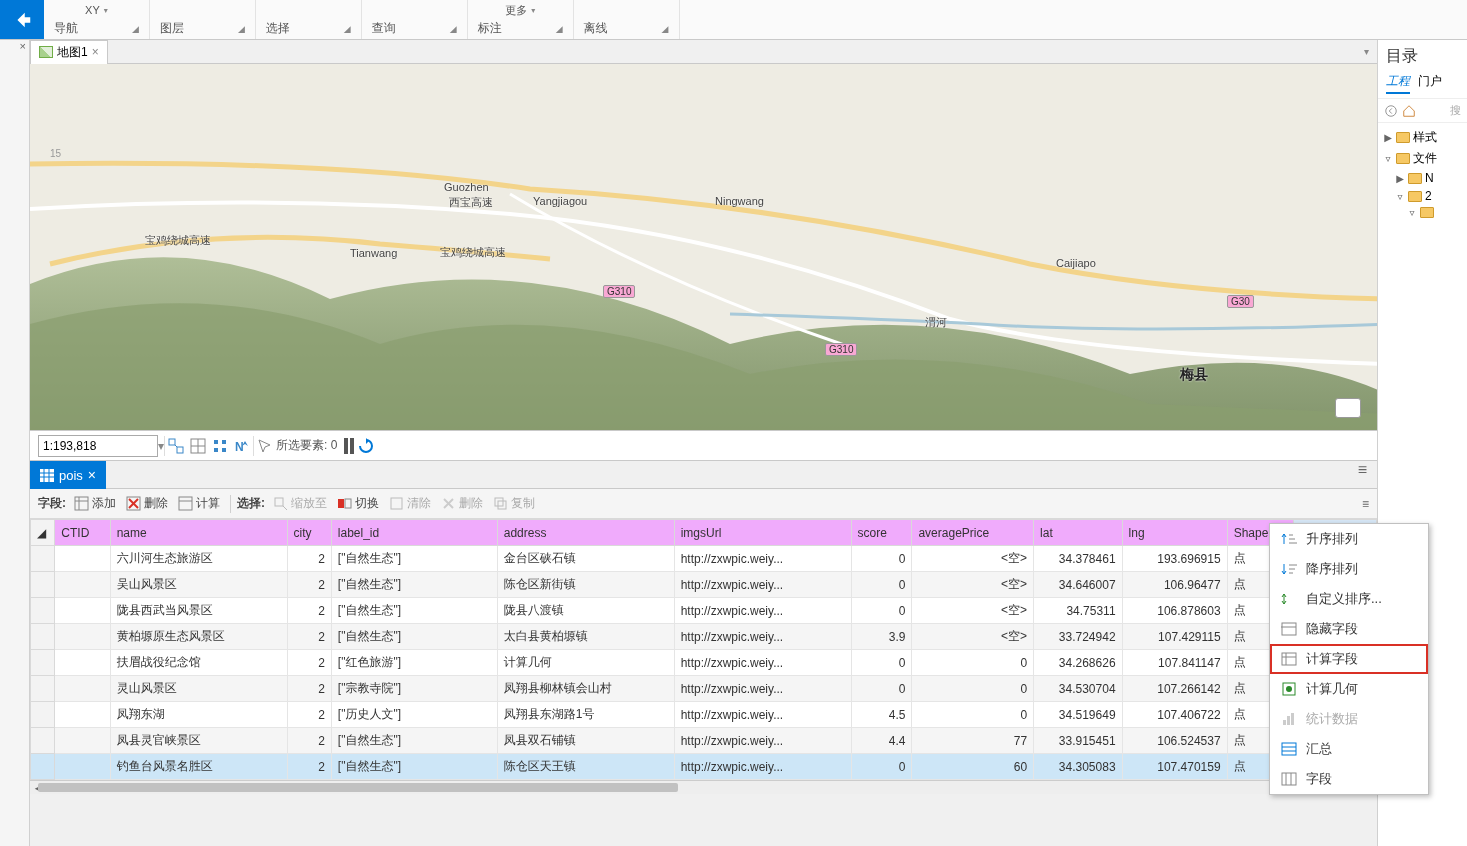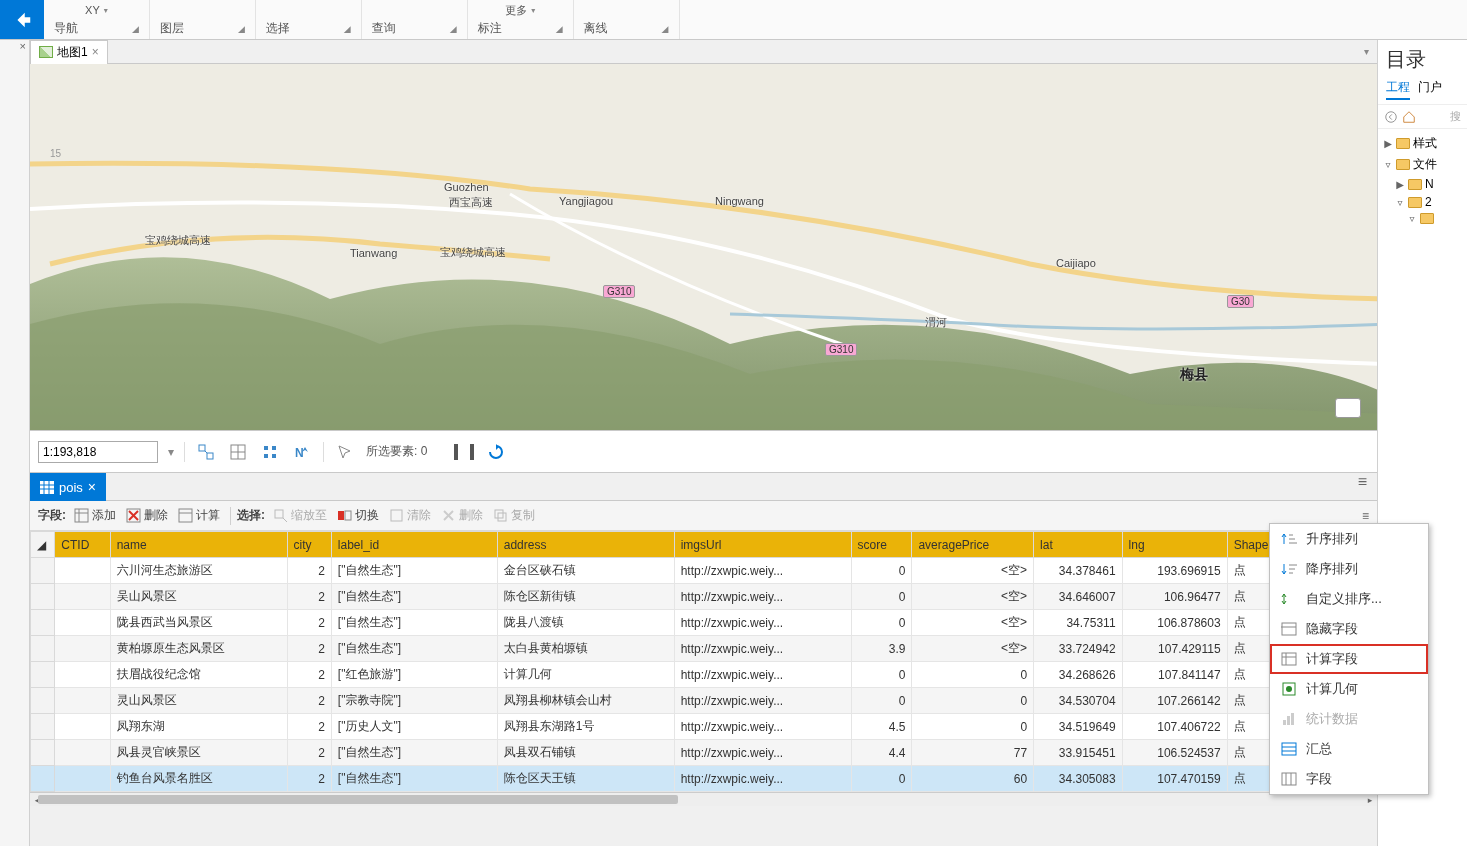--- a/index.html
+++ b/index.html
@@ -30,21 +30,21 @@
 
 
 .map-wrap { height: 367px; position: relative; background: #e9e7dc; overflow: hidden; border-bottom: 1px solid #c9c9c9; }
 .map-canvas { position: absolute; inset: 0; }
 .map-label { position: absolute; font-size: 11px; color: #444; font-family: Arial; text-shadow: 0 0 2px #fff; white-space: nowrap; }
 .road-tag { position: absolute; font-size: 10px; color: #333; background: #f9a8d4; border: 1px solid #999; border-radius: 2px; padding: 0 3px; }
 .elev { position: absolute; font-size: 10px; color: #999; }
 .nav-handle { position:absolute; right:16px; bottom:12px; width:26px; height:20px; border:1px solid #999; border-radius:3px; background:#fff; }
 
 
-.map-status { height: 42px; display: flex; align-items: center; gap: 10px; padding: 0 8px; background: #fff; border-bottom: 1px solid #c9c9c9; font-size: 12px; color: #555; }
+.map-status { height: 30px; display: flex; align-items: center; gap: 0; padding: 0 8px; background: #fff; border-bottom: 1px solid #c9c9c9; font-size: 12px; color: #555; }
 .scale-combo { width: 120px; height: 22px; border: 1px solid #aaa; padding: 0 4px; font-size: 12px; }
 .icon-btn { width: 22px; height: 22px; display: inline-flex; align-items: center; justify-content: center; cursor: pointer; }
 .icon-btn svg { width:16px; height:16px; }
 .map-status .spacer { flex: 1; text-align: center; }
 .vbar { width:4px; height:16px; background:#555; display:inline-block; margin:0 1px; }
 
 
 .table-tab-bar { height: 28px; display: flex; align-items: flex-start; border-bottom: 1px solid #c9c9c9; }
 .table-tab { display: flex; align-items: center; gap: 5px; padding: 0 10px; height: 28px; background: #0078d7; color: #fff; font-size: 13px; }
 .table-tab .close { color: #fff; font-size: 14px; cursor: pointer; }
@@ -53,42 +53,42 @@
 .table-toolbar { height: 30px; display: flex; align-items: center; gap: 2px; padding: 0 8px; background: #f5f5f5; border-bottom: 1px solid #d9d9d9; font-size: 12px; color: #444; }
 .table-toolbar .lbl { font-weight: bold; margin-right: 2px; }
 .tbtn { display: flex; align-items: center; gap: 3px; padding: 2px 4px; cursor: pointer; }
 .tbtn.disabled { color: #aaa; }
 .sep { width: 1px; height: 18px; background: #d0d0d0; margin: 0 4px; }
 .ico { width:15px; height:15px; display:inline-block; }
 
 
 .data-table-wrap { flex:1; overflow:hidden; position:relative; }
 table.data { border-collapse: collapse; width: 100%; font-size: 12px; background: #fff; table-layout: fixed; }
-table.data th { background: #eab308; border: 1px solid #d9d9d9; padding: 4px 6px; text-align: left; font-weight: normal; color: #333; height: 26px; overflow:hidden; white-space:nowrap; }
+table.data th { background: #f0abfc; border: 1px solid #d9d9d9; padding: 4px 6px; text-align: left; font-weight: normal; color: #333; height: 26px; overflow:hidden; white-space:nowrap; }
 table.data th.sorted { background: #d6e6f5; }
 table.data td { border: 1px solid #e5e5e5; padding: 4px 6px; height: 26px; white-space: nowrap; overflow: hidden; text-overflow: ellipsis; color: #333; }
 table.data tr:nth-child(even) td { background: #f5f5f5; }
 table.data td.num { text-align: right; }
 table.data .rowhdr { width: 22px; background:#f3f3f3 !important; border:1px solid #d9d9d9; }
 tr.selected td, tr.selected .rowhdr { background:#cde6f7 !important; }
 .hscroll { height:14px; background:#eee; border-top:1px solid #ccc; position:relative; }
 .hscroll .thumb { position:absolute; left:8px; top:2px; height:9px; width:640px; background:#c1c1c1; border-radius:2px; }
 .hscroll .arrow { position:absolute; top:0; width:14px; height:14px; display:flex; align-items:center; justify-content:center; font-size:9px; color:#666; }
 
 
 .context-menu { position: absolute; right: 38px; top: 523px; width: 160px; background: #fff; border: 1px solid #c0c0c0; box-shadow: 2px 2px 5px rgba(0,0,0,0.25); font-size: 13px; z-index: 100; }
 .ctx-item { display: flex; align-items: center; gap: 8px; padding: 6px 10px; cursor: pointer; color: #333; }
 .ctx-item.highlighted { outline: 2px solid #d93025; outline-offset: -2px;}
 .ctx-item .cicon { width: 18px; height: 16px; display:flex; align-items:center; justify-content:center; }
 .ctx-item.disabled { color:#aaa; }
 
 
-.catalog-pane h3 { font-size: 20px; font-weight: normal; padding: 6px 8px; color: #333; }
+.catalog-pane h3 { font-size: 16px; font-weight: normal; padding: 6px 8px; color: #333; }
 .cat-tabs { display:flex; gap:8px; padding:0 8px 4px; font-size:12px; }
-.cat-tabs span.active { color:#0078d7; border-bottom:2px solid #0078d7; padding-bottom:2px; }
+.cat-tabs span.active { color:#0078d7; border-bottom:2px solid #0078d7; padding-bottom:2px;font-style:italic; }
 .cat-search-row { display:flex; align-items:center; gap:4px; padding:4px 6px; border-top:1px solid #eee; border-bottom:1px solid #eee; }
 .cat-search-row svg { width:14px; height:14px; }
 .cat-tree { padding: 4px 2px; font-size:12px; }
 .tree-row { display:flex; align-items:center; gap:3px; padding:2px 0; white-space:nowrap; }
 .tree-indent { display:inline-block; }
 .tree-toggle { width:10px; text-align:center; color:#666; font-size:10px; }
 .folder-ico { width:14px; height:11px; background:#f6c864; border:1px solid #cf9b2c; border-radius:1px; display:inline-block; }
 </style>
 </head>
 <body>
@@ -191,21 +191,21 @@
 
           <path d="M0 100 Q 300 95 500 125 Q 750 140 1000 200 Q 1150 230 1357 235" stroke="#f3d48a" stroke-width="5" fill="none"></path>
           <path d="M20 200 Q 180 160 350 180 Q 450 188 520 195" stroke="#f3d48a" stroke-width="5" fill="none"></path>
           <path d="M0 145 Q 250 130 480 150 Q 700 170 920 255 Q 1050 290 1357 300" stroke="#fff" stroke-width="4" fill="none"></path>
           <path d="M480 130 Q 620 215 820 283" stroke="#fff" stroke-width="3" fill="none"></path>
 
           <path d="M700 250 Q 850 255 950 260 Q 1100 270 1357 260" stroke="#a8c9d9" stroke-width="3" fill="none"></path>
         </svg>
       <span class="map-label" style="left: 414px; top: 117px;">Guozhen</span>
           <span class="map-label" style="left: 419px; top: 131px; font-family: &quot;Microsoft YaHei&quot;;">西宝高速</span>
-          <span class="map-label" style="left: 529px; top: 131px; text-align: center;">Yangjiagou</span>
+          <span class="map-label" style="left: 503px; top: 131px; text-align: center;">Yangjiagou</span>
           <span class="map-label" style="left: 685px; top: 131px;">Ningwang</span>
           <span class="map-label" style="left: 320px; top: 183px;">Tianwang</span>
           <span class="map-label" style="left: 115px; top: 169px; font-family: &quot;Microsoft YaHei&quot;;">宝鸡绕城高速</span>
           <span class="map-label" style="left: 410px; top: 181px; font-family: &quot;Microsoft YaHei&quot;;">宝鸡绕城高速</span>
           <span class="map-label" style="left: 1026px; top: 193px;">Caijiapo</span>
           <span class="map-label" style="left: 895px; top: 251px; font-family: &quot;Microsoft YaHei&quot;;">渭河</span>
           <span class="map-label" style="left: 1150px; top: 302px; font-family: &quot;Microsoft YaHei&quot;; font-size: 14px; font-weight: bold; color: rgb(34, 34, 34);">梅县</span>
           <span class="road-tag" style="left: 573px; top: 221px;">G310</span>
           <span class="road-tag" style="left: 795px; top: 279px;">G310</span>
           <span class="road-tag" style="left: 1197px; top: 231px;">G30</span>

